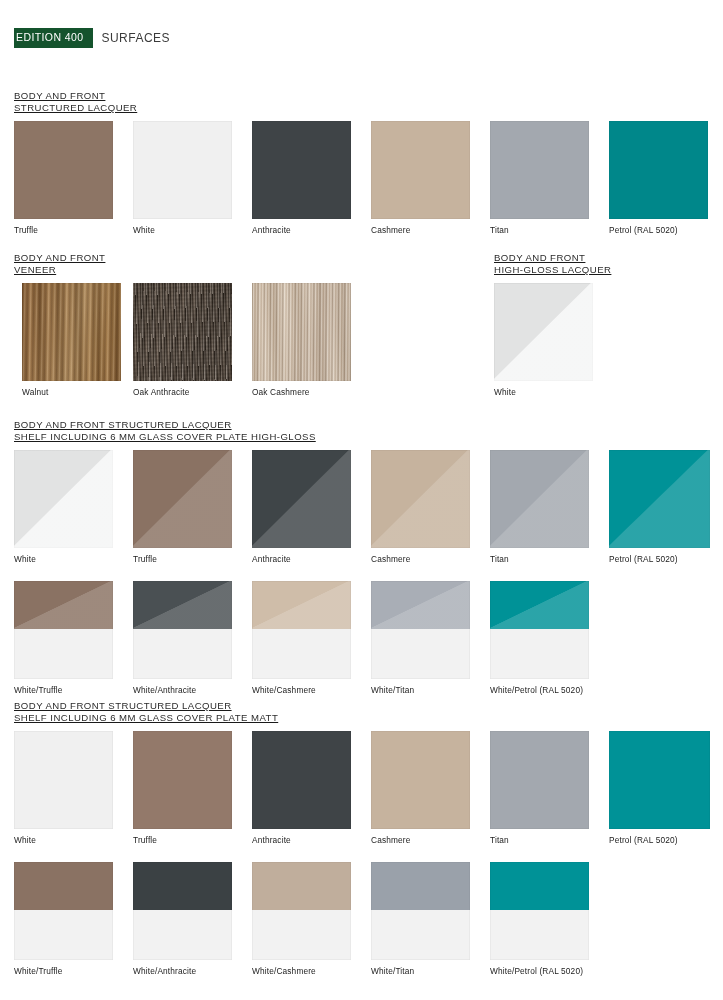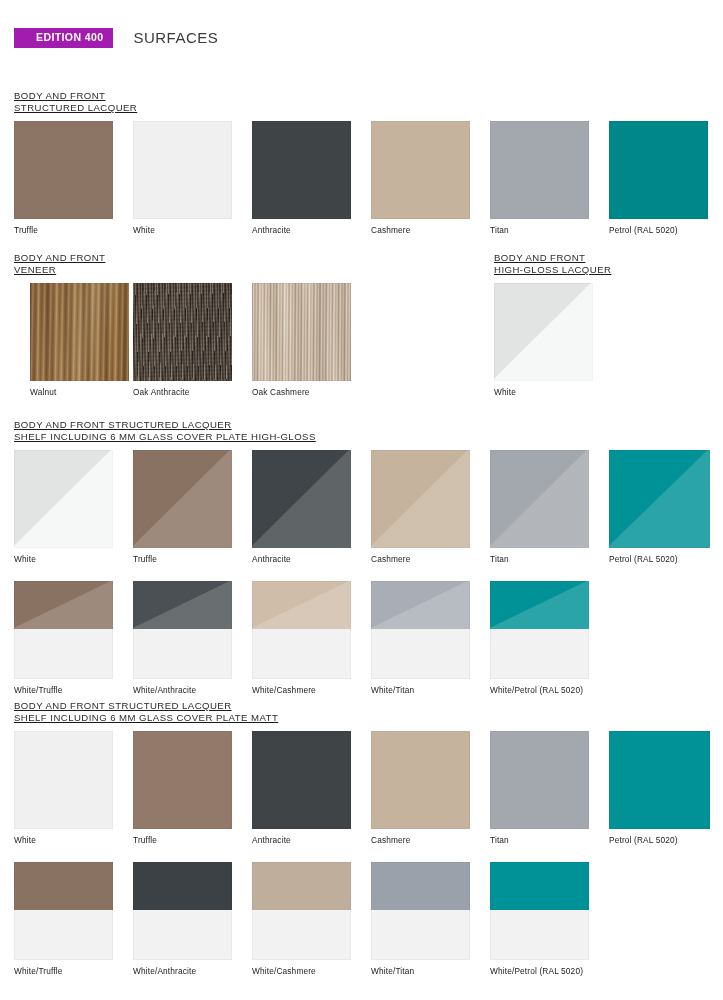--- a/index.html
+++ b/index.html
@@ -18,31 +18,31 @@
 
   
   .header {
     position: absolute;
     left: 14px;
     top: 28px;
     display: flex;
     align-items: center;
   }
   .edition-badge {
-    background: #a21caf;
+    background: #14532d;
     color: #ffffff;
     font-size: 10.5px;
-    font-weight: bold;
+    font-weight: normal;
     letter-spacing: 0.4px;
-    padding: 4px 10px 4px 22px;
+    padding: 4px 10px 4px 2px;
     line-height: 1.1;
   }
   .header-sub {
-    margin-left: 20px;
-    font-size: 15px;
+    margin-left: 8px;
+    font-size: 12px;
     letter-spacing: 0.5px;
     color: #3a3a3a;
   }
 
   
   .section {
     position: absolute;
     left: 14px;
     text-decoration: underline;
   }
@@ -233,21 +233,21 @@
             <div class="hairline"></div>
           </div>
           <div class="cell-label">Petrol (RAL 5020)</div>
         </div>
       </div>
     </div>
     <div class="section" style="top: 252px;">
       <div class="section-title">BODY AND FRONT
 VENEER</div>
       <div class="row">
-        <div class="cell" style="left: 16px;">
+        <div class="cell" style="left: 8px;">
           <div class="swatch">
             <div class="veneer veneer-walnut"></div>
             <div class="hairline"></div>
           </div>
           <div class="cell-label">Walnut</div>
         </div>
         <div class="cell" style="left: 119px;">
           <div class="swatch">
             <div class="veneer veneer-oak-anthracite"></div>
             <div class="hairline"></div>

